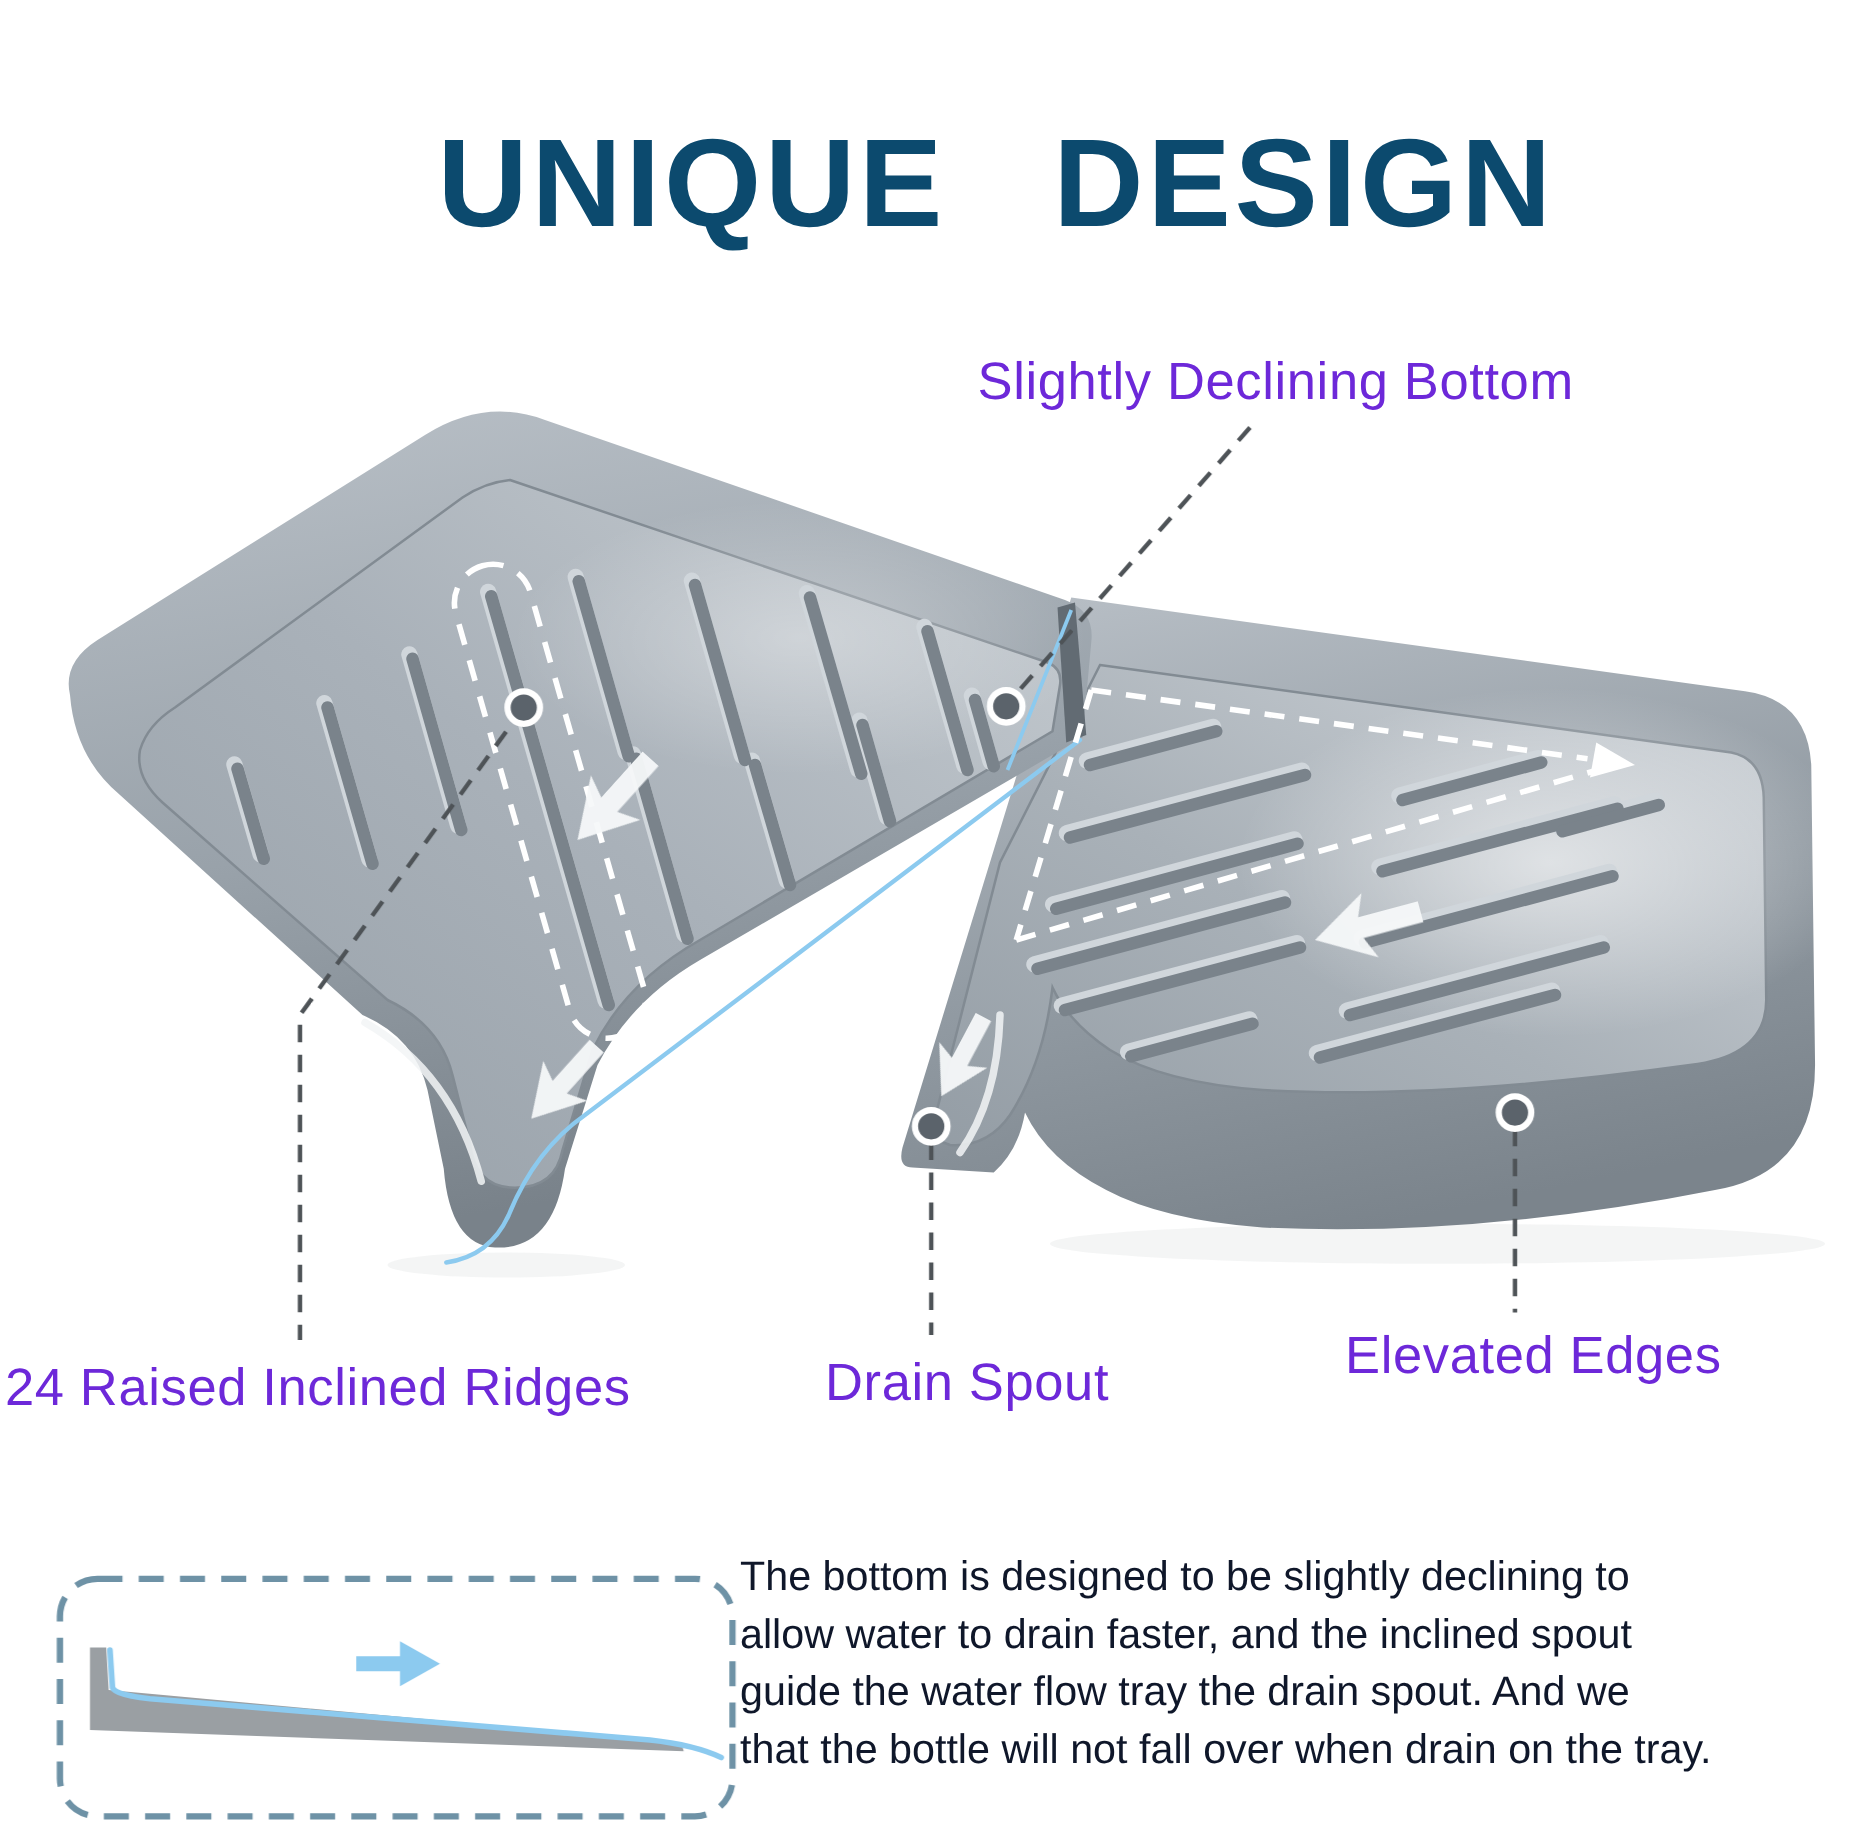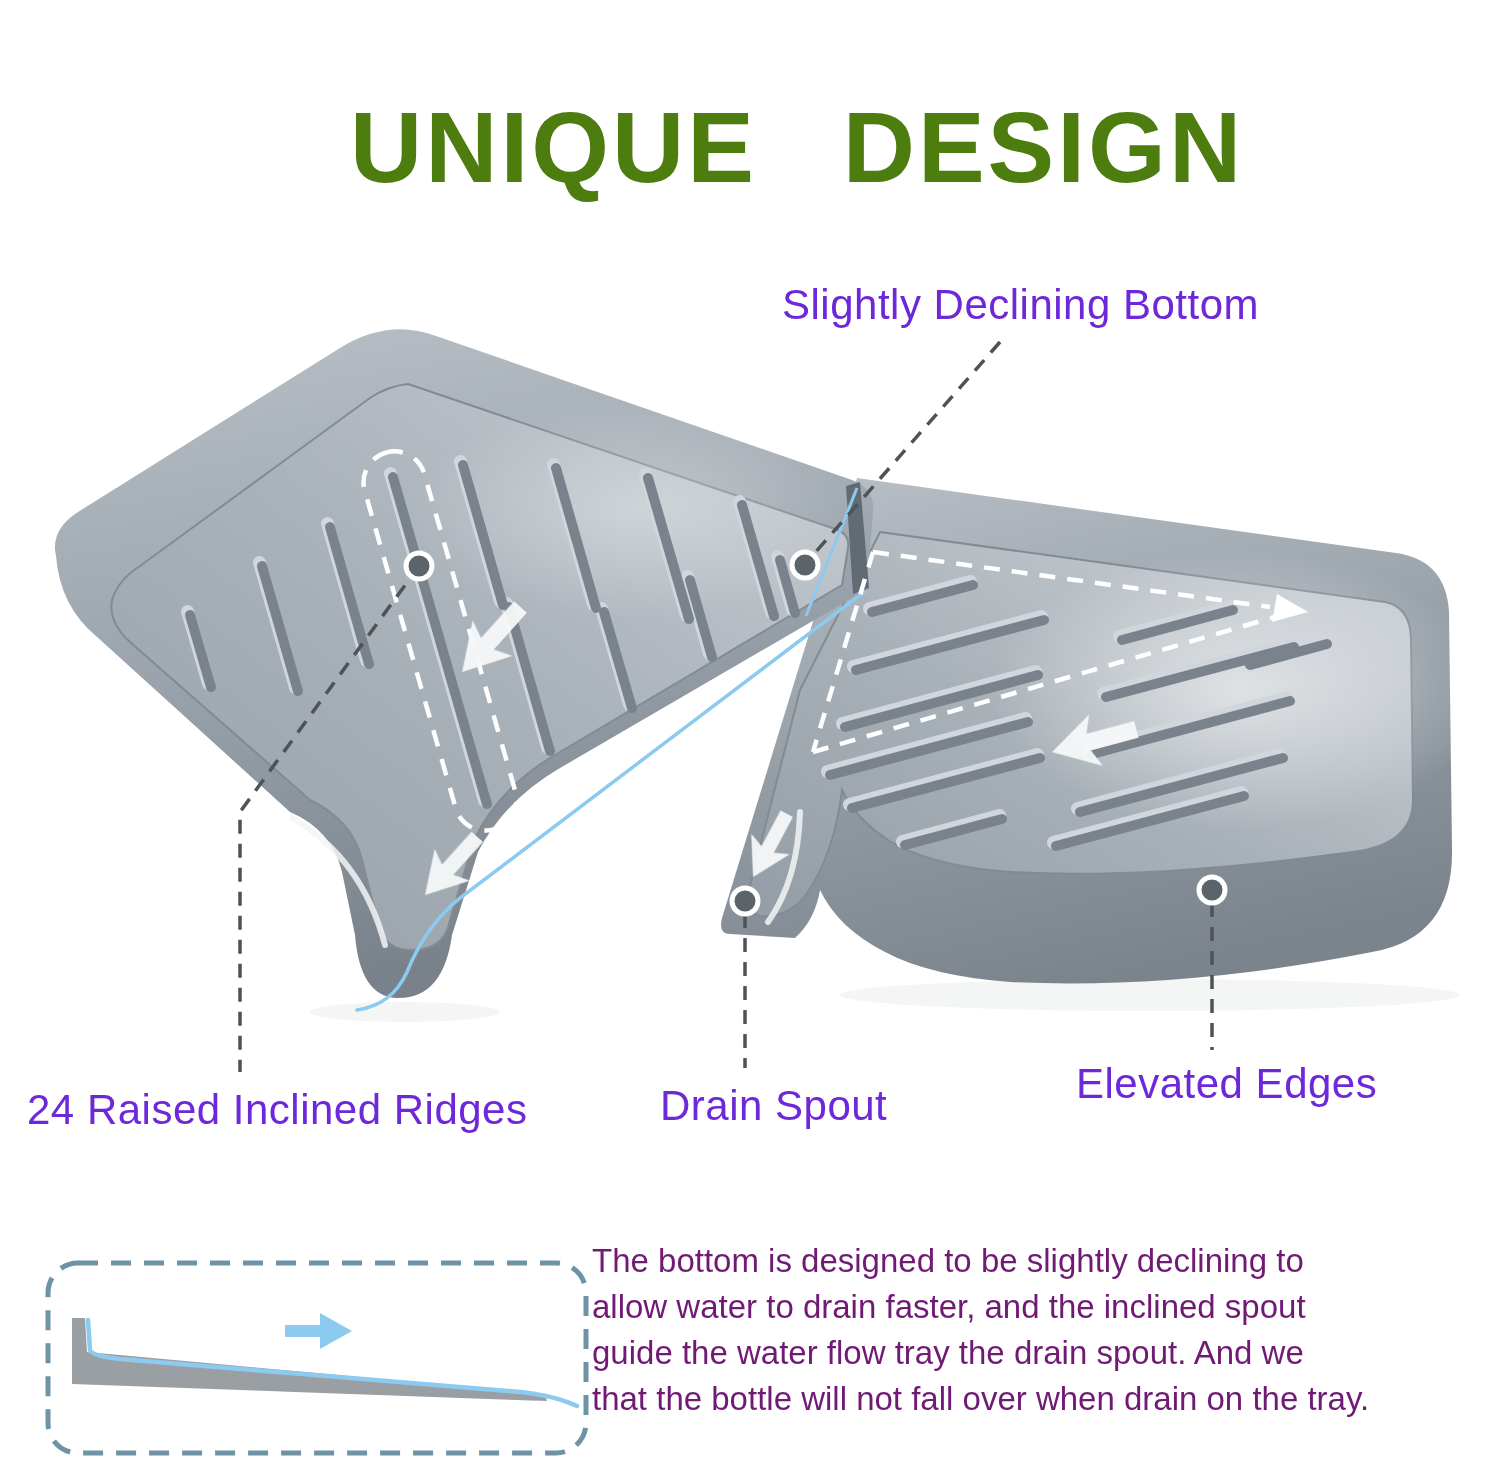--- a/index.html
+++ b/index.html
@@ -4,32 +4,32 @@
 <style>
   html,body{margin:0;padding:0;background:#ffffff;}
   .canvas{
     position:relative;width:1500px;height:1469px;background:#ffffff;overflow:hidden;
     font-family:"Liberation Sans", sans-serif;
   }
   .art{position:absolute;left:0;top:0;width:1500px;height:1469px;}
   .page-title{
     position:absolute;left:350px;top:30px;width:860px;
     font-size:100px;font-weight:bold;letter-spacing:3px;word-spacing:55px;
-    color:#4d7c0f;line-height:1.0;white-space:nowrap;
+    color:#0c4a6e;line-height:1.0;white-space:nowrap;
   }
   .callout{
     position:absolute;font-size:42px;color:#6d28d9;white-space:nowrap;letter-spacing:0.5px;
   }
   .co-declining{left:782px;top:281px;}
-  .co-ridges{left:4px;top:1086px;margin-left:23px;}
+  .co-ridges{left:4px;top:1086px;}
   .co-drain{left:660px;top:1082px;}
   .co-elevated{left:1076px;top:1060px;}
   .description{
     position:absolute;left:592px;top:1238px;width:900px;
-    font-size:33px;line-height:46px;color:#701a75;
+    font-size:33px;line-height:46px;color:#0f172a;
   }
   .description .line{white-space:nowrap;}
 </style>
 </head>
 <body>
 
 <div class="canvas">
 
   <svg class="art" viewBox="0 0 1500 1469" xmlns="http://www.w3.org/2000/svg">
     <defs>

